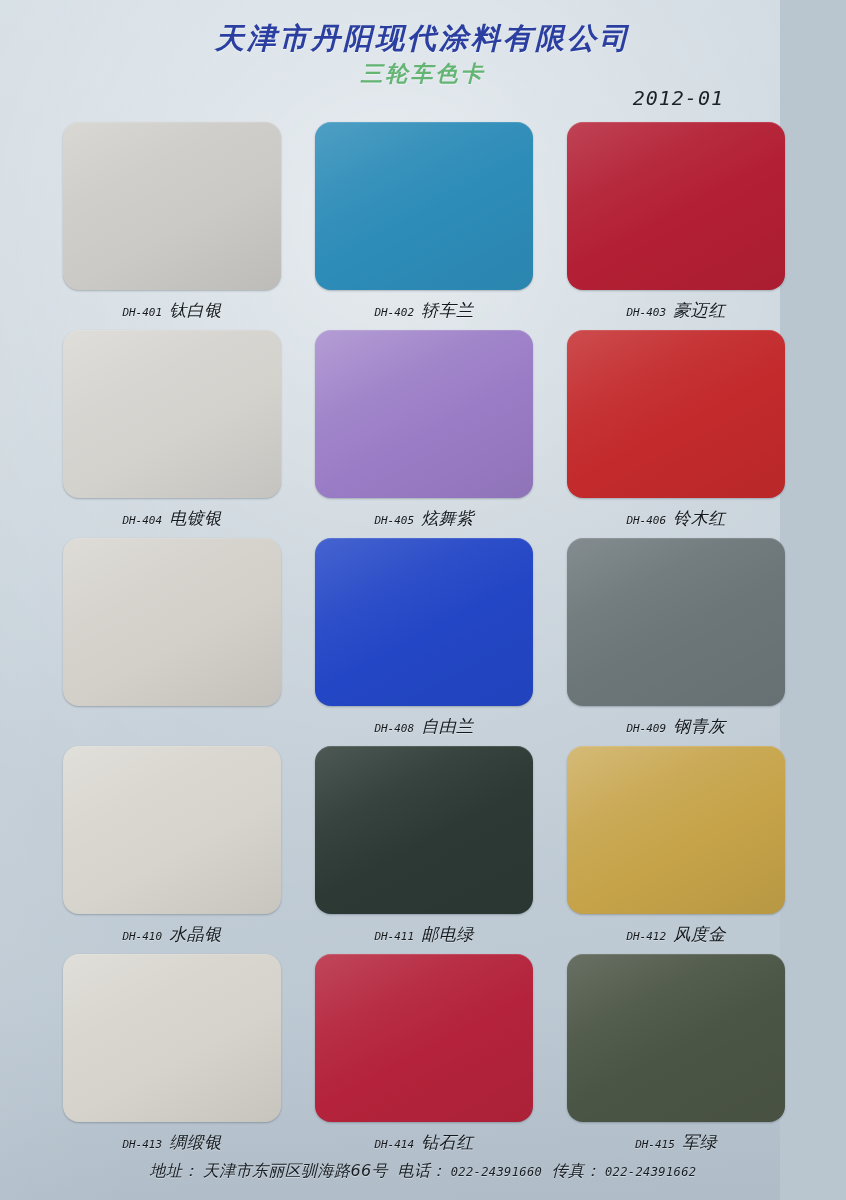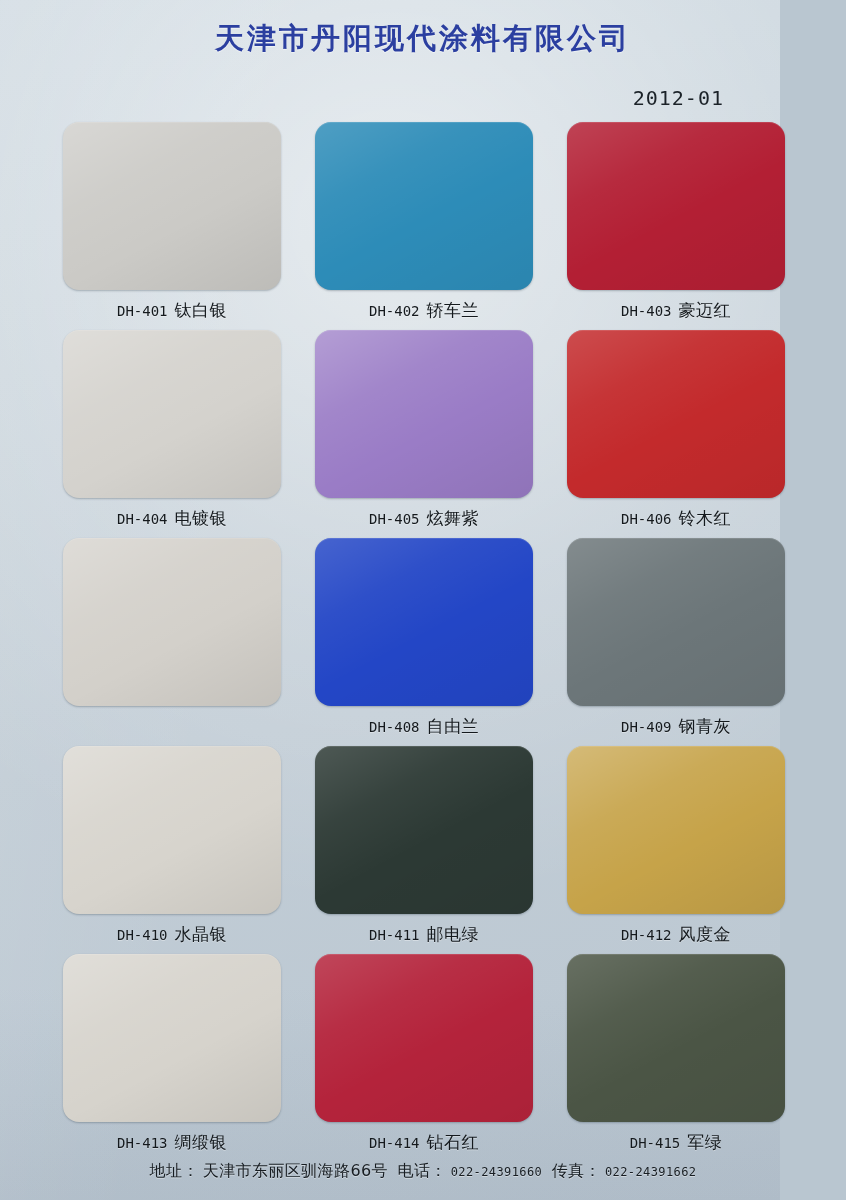--- a/index.html
+++ b/index.html
@@ -14,20 +14,21 @@
     background: #b9c6d0;
   }
   #card {
     position: relative;
     width: 780px;
     height: 1200px;
     box-sizing: border-box;
     background:
       radial-gradient(ellipse 120% 80% at 50% 18%, rgba(255,255,255,0.55) 0%, rgba(255,255,255,0.18) 42%, rgba(255,255,255,0.0) 72%),
       linear-gradient(170deg, #cdd8e0 0%, #c8d3db 28%, #c2cdd6 58%, #bdc9d3 82%, #b9c5d0 100%);
+    font-style: italic;
   }
   #card::after {
     content: "";
     position: absolute;
     left: 0; top: 0; right: 0; bottom: 0;
     pointer-events: none;
     background:
       linear-gradient(100deg, rgba(255,255,255,0.10) 0%, rgba(255,255,255,0.0) 35%),
       linear-gradient(0deg, rgba(90,110,130,0.10) 0%, rgba(0,0,0,0.0) 18%);
   }
@@ -110,21 +111,21 @@
     text-align: center;
     font-family: "DejaVu Sans", sans-serif;
     font-size: 17px;
     color: #14191d;
     letter-spacing: 0.5px;
     white-space: nowrap;
     text-shadow: 0 1px 0 rgba(255,255,255,0.35);
   }
   .code {
     font-family: "DejaVu Sans Mono", monospace;
-    font-size: 14px;
+    font-size: 11px;
     letter-spacing: 0px;
   }
   .cname {
     margin-left: 7px;
     font-family: "DejaVu Sans", sans-serif;
     font-size: 17px;
   }
 
   
   .footer {
@@ -144,20 +145,21 @@
   .footer .seg { margin: 8px 2px; }
   .footer .num { font-family: "DejaVu Sans Mono", monospace; font-size: 12px; }
 </style>
 </head>
 <body>
 
 <div id="card">
 
   <div class="header">
     <div class="company-title">天津市丹阳现代涂料有限公司</div>
+    <div class="subtitle">三轮车色卡</div>
   </div>
 
   <div class="date-stamp">2012-01</div>
 
   <div class="grid">
 
     <div class="cell">
       <div class="swatch metallic" style="background-color: rgb(203, 202, 198);">
           <span class="sheen"></span>
         </div>

